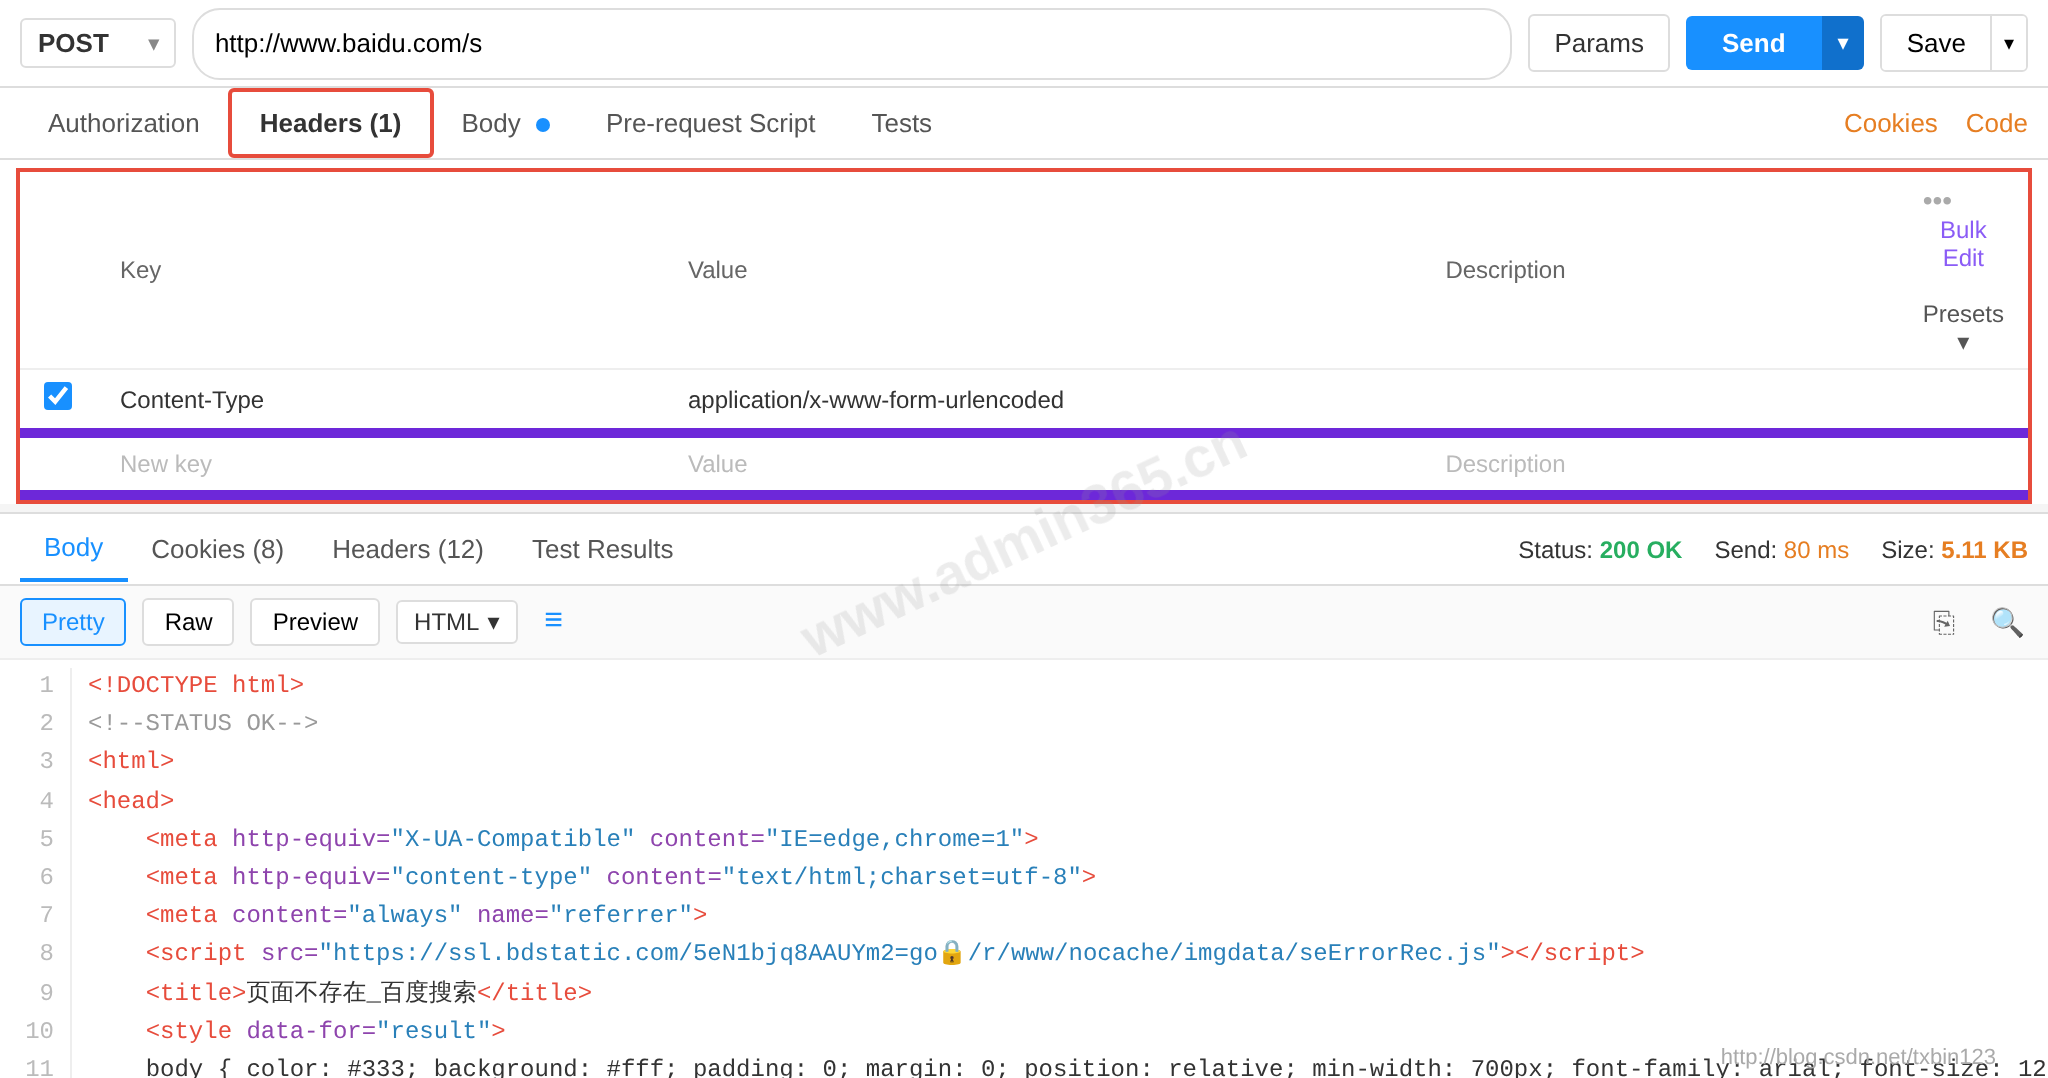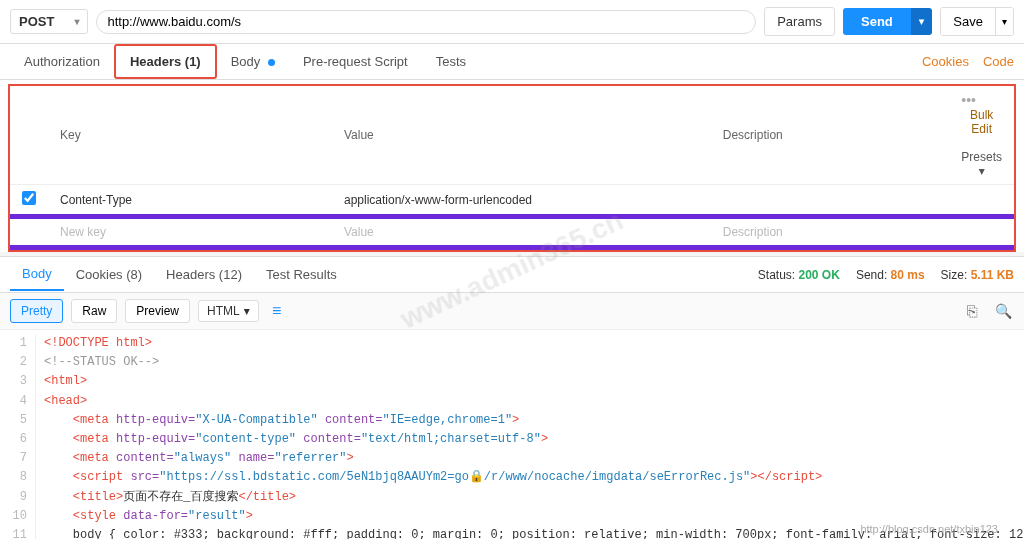--- a/index.html
+++ b/index.html
@@ -23,21 +23,21 @@
       border-radius: 3px;
       padding: 4px 8px;
       cursor: pointer;
       gap: 20px;
       font-weight: bold;
       font-size: 13px;
     }
     .method-select .chevron { font-size: 10px; color: #888; }
     .url-input {
       flex: 1;
-      height: 24px;
+      height: 36px;
       border: 1px solid #ddd;
       border-radius: 14px;
       padding: 0 10px;
       font-size: 13px;
       outline: none;
     }
     .params-btn {
       background: #fff;
       border: 1px solid #ddd;
       border-radius: 3px;
@@ -158,21 +158,21 @@
       padding: 6px 6px 6px 12px;
     }
     .checked-box {
       width: 14px;
       height: 14px;
       accent-color: #1890ff;
     }
     .bulk-edit-btn {
       background: none;
       border: none;
-      color: #a16207;
+      color: #8b5cf6;
       cursor: pointer;
       font-size: 12px;
     }
     .presets-btn {
       background: none;
       border: none;
       color: #555;
       cursor: pointer;
       font-size: 12px;
     }
@@ -212,21 +212,21 @@
       border-bottom: 2px solid #1890ff;
       color: #1890ff;
     }
     .resp-status {
       margin-left: auto;
       display: flex;
       gap: 16px;
       font-size: 12px;
     }
     .status-ok { color: #27ae60; font-weight: bold; }
-    .status-time { color: #e67e22; font-weight: bold; }
+    .status-time { color: #e67e22; font-weight: normal; }
     .status-size { color: #e67e22; font-weight: bold; }
 
     
     .code-toolbar {
       display: flex;
       align-items: center;
       padding: 6px 10px;
       gap: 8px;
       border-bottom: 1px solid #eee;
       background: #fafafa;

